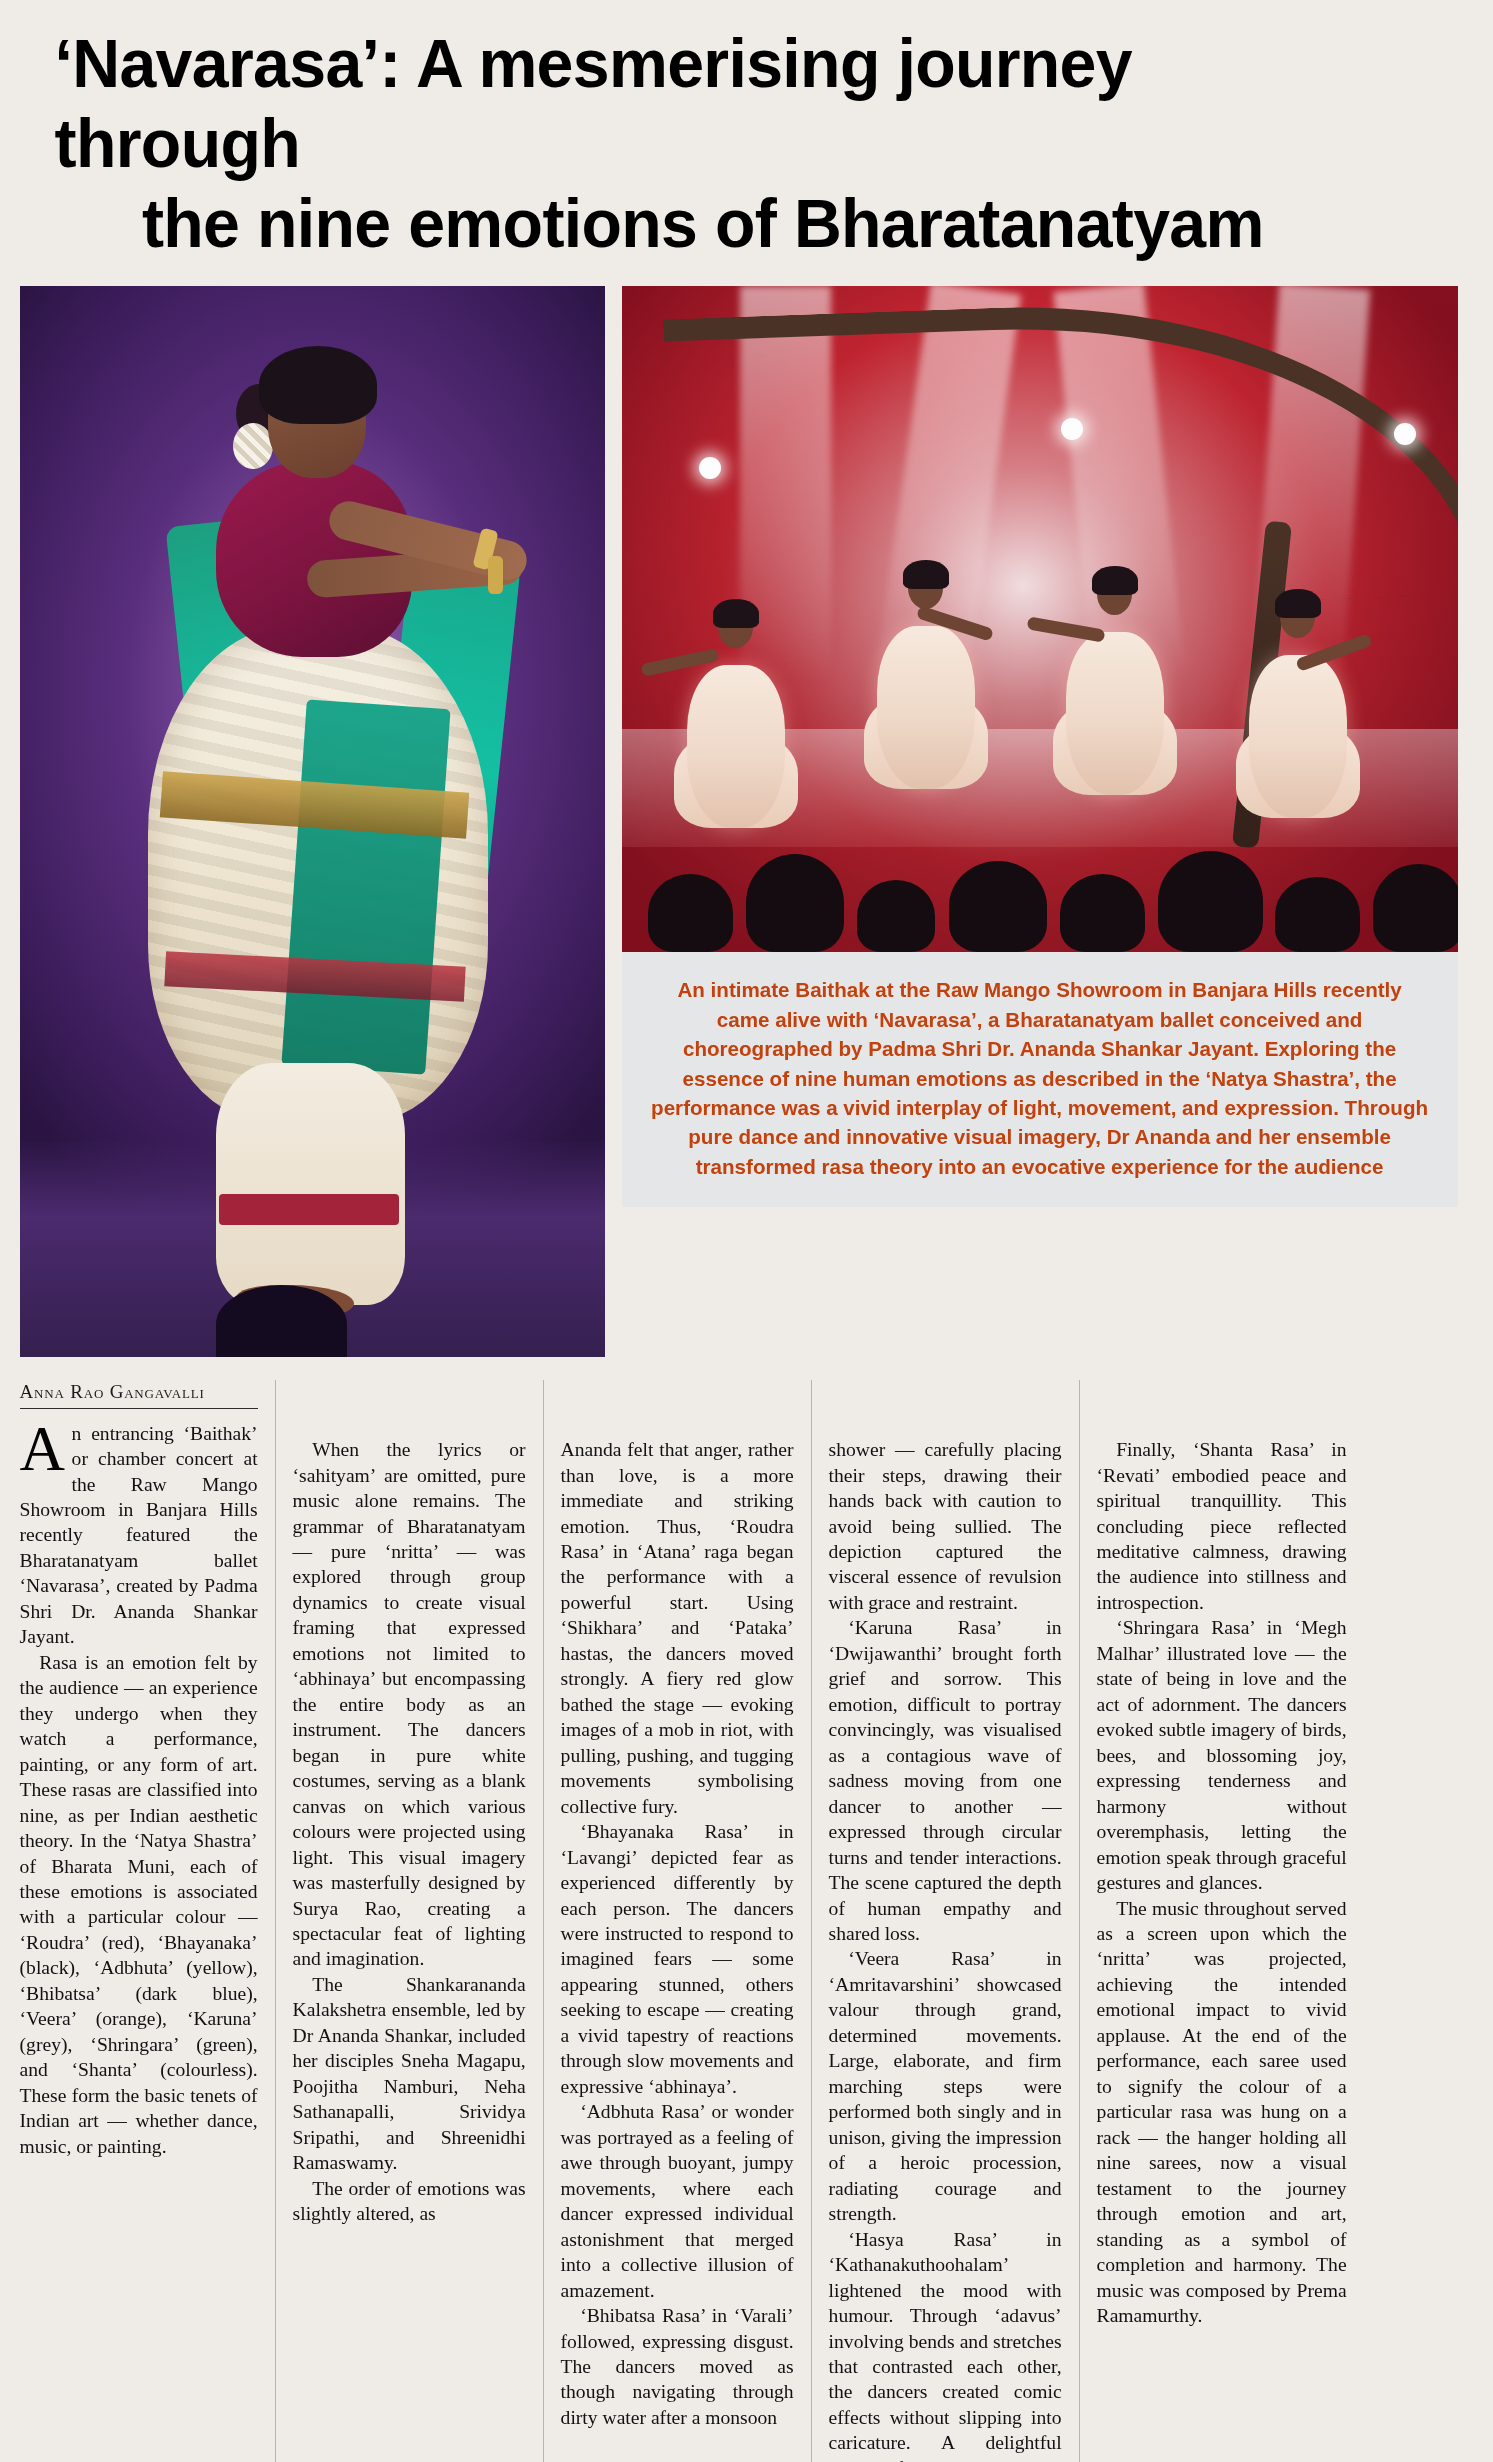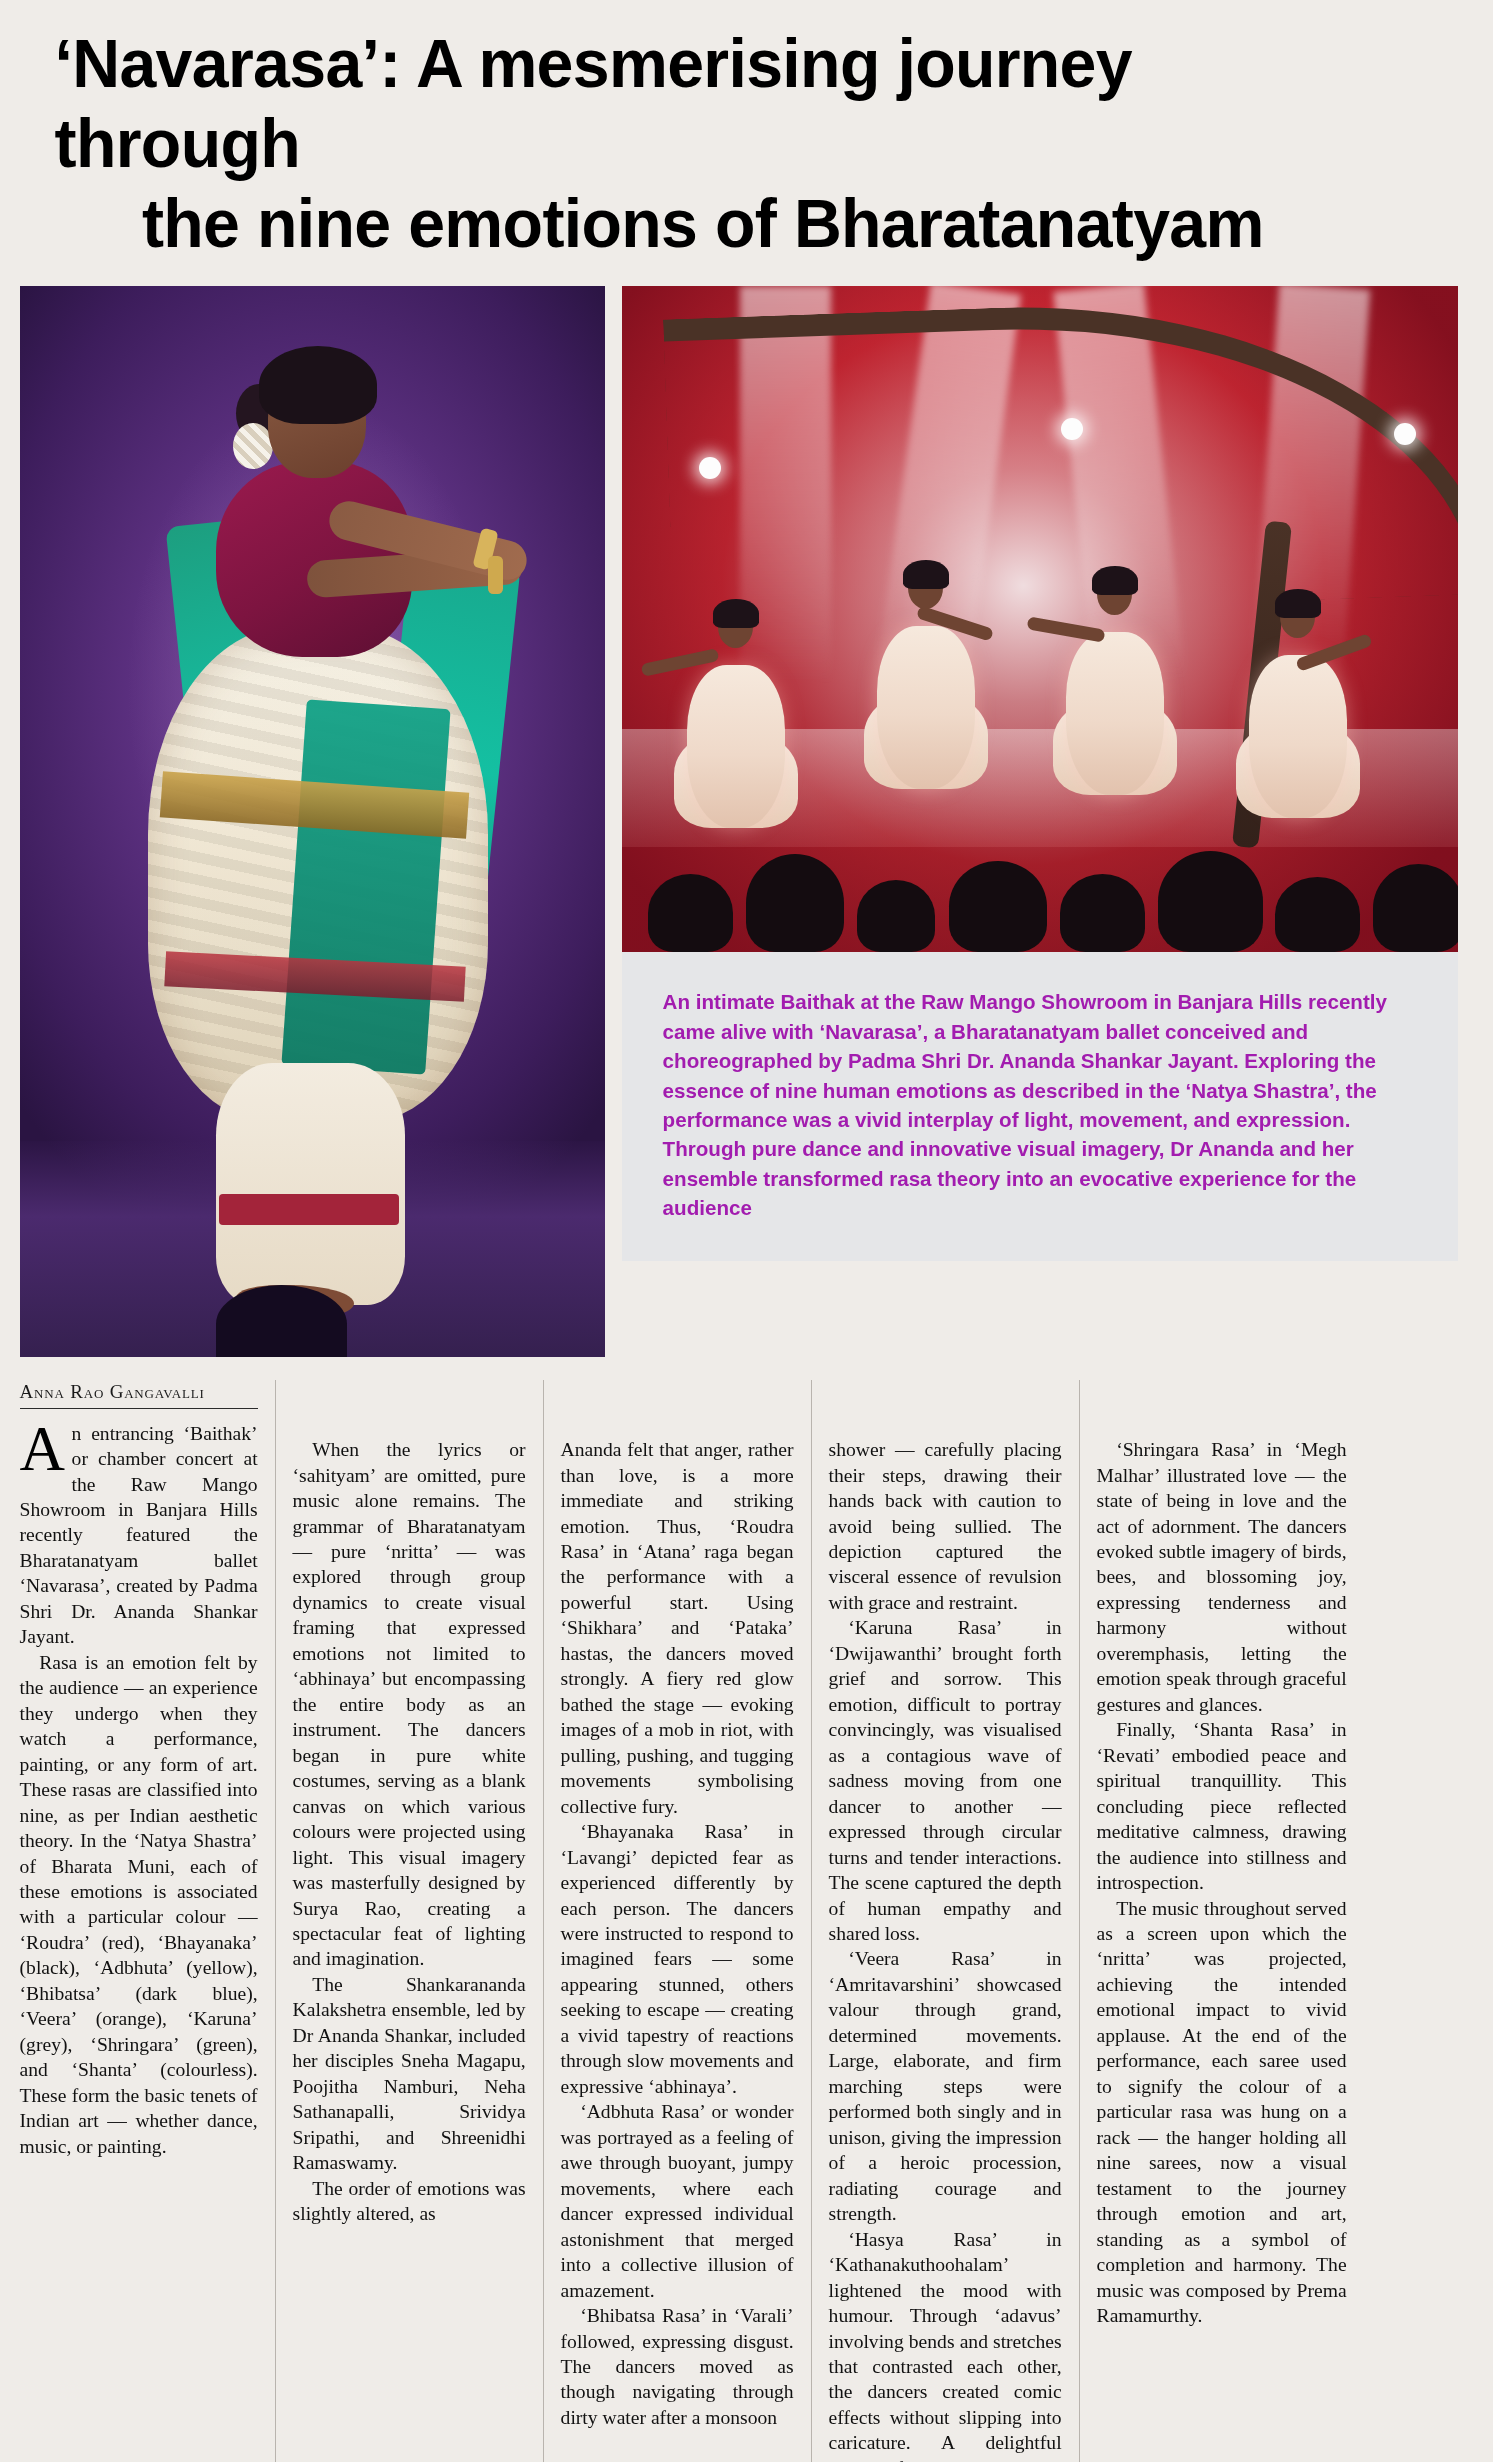--- a/index.html
+++ b/index.html
@@ -69,27 +69,27 @@
     overflow: hidden;
     background: #8b2a3a;
   }
   .caption-box {
     background: #e5e6e8;
     padding: 19.6px 25px 22px 25px;
     width: 836px;
     box-sizing: border-box;
   }
   .caption-box p {
-    margin: 16px;
+    margin: 4px;
     font-family: "Liberation Sans", sans-serif;
     font-weight: bold;
     font-size: 20.6px;
     line-height: 1.43;
-    text-align: left;
-    color: #a21caf;
+    text-align: center;
+    color: #c2410c;
   }
 
   
   .ph { position: absolute; }
 
   
   .lp-bg {
     inset: 0;
     background:
       radial-gradient(ellipse 70% 55% at 50% 38%, #7a4b9c 0%, #5a2f7e 45%, #3d1d5c 80%, #2a1442 100%);
@@ -461,22 +461,22 @@
         </div>
 
         <div class="col" style="width:268px;padding-top:57px;">
           <p class="first">shower — carefully placing their steps, drawing their hands back with caution to avoid being sullied. The depiction captured the visceral essence of revulsion with grace and restraint.</p>
           <p>‘Karuna Rasa’ in ‘Dwijawanthi’ brought forth grief and sorrow. This emotion, difficult to portray convincingly, was visualised as a contagious wave of sadness moving from one dancer to another — expressed through circular turns and tender interactions. The scene captured the depth of human empathy and shared loss.</p>
           <p>‘Veera Rasa’ in ‘Amritavarshini’ showcased valour through grand, determined movements. Large, elaborate, and firm marching steps were performed both singly and in unison, giving the impression of a heroic procession, radiating courage and strength.</p>
           <p>‘Hasya Rasa’ in ‘Kathanakuthoohalam’ lightened the mood with humour. Through ‘adavus’ involving bends and stretches that contrasted each other, the dancers created comic effects without slipping into caricature. A delightful vignette featuring pup-</p>
         </div>
 
         <div class="col" style="width:268px;padding-top:57px;">
+          <p>Finally, ‘Shanta Rasa’ in ‘Revati’ embodied peace and spiritual tranquillity. This concluding piece reflected meditative calmness, drawing the audience into stillness and introspection.</p>
           <p>‘Shringara Rasa’ in ‘Megh Malhar’ illustrated love — the state of being in love and the act of adornment. The dancers evoked subtle imagery of birds, bees, and blossoming joy, expressing tenderness and harmony without overemphasis, letting the emotion speak through graceful gestures and glances.</p>
-          <p>Finally, ‘Shanta Rasa’ in ‘Revati’ embodied peace and spiritual tranquillity. This concluding piece reflected meditative calmness, drawing the audience into stillness and introspection.</p>
           <p>The music throughout served as a screen upon which the ‘nritta’ was projected, achieving the intended emotional impact to vivid applause. At the end of the performance, each saree used to signify the colour of a particular rasa was hung on a rack — the hanger holding all nine sarees, now a visual testament to the journey through emotion and art, standing as a symbol of completion and harmony. The music was composed by Prema Ramamurthy.</p>
         </div>
 
       </div>
     </div>
 
   </div>
 </div>
 
 

